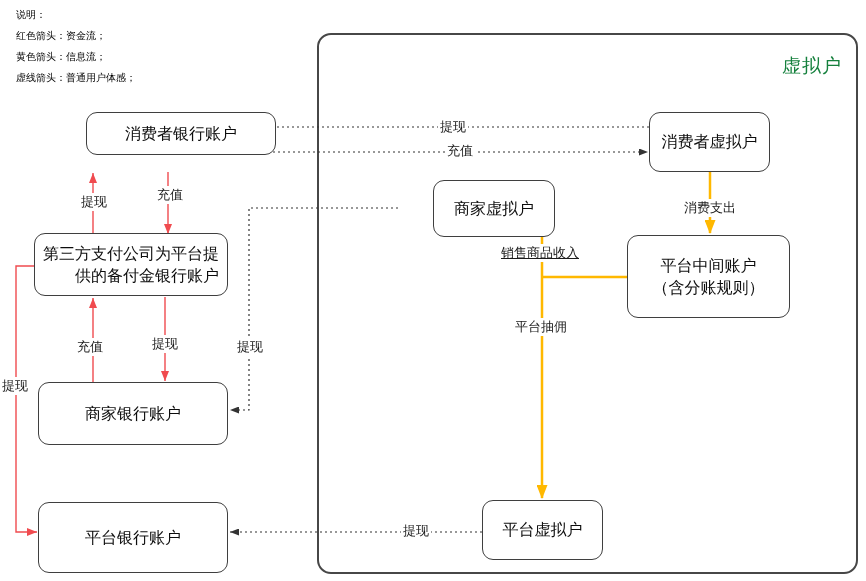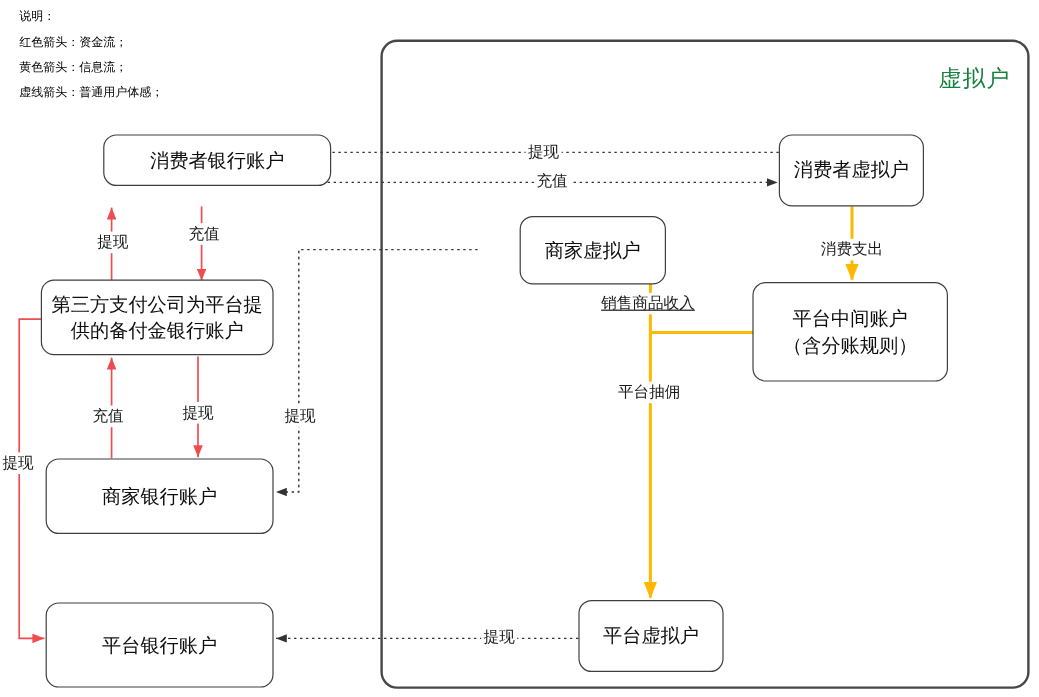--- a/index.html
+++ b/index.html
@@ -84,21 +84,21 @@
       <path d="M649 127 L230 127" marker-end="url(#arrow-dark)"></path>
       <path d="M228 152 L648 152" marker-end="url(#arrow-dark)"></path>
       <path d="M398 208 L249 208 L249 410 L230 410" marker-end="url(#arrow-dark)"></path>
       <path d="M482 532 L230 532" marker-end="url(#arrow-dark)"></path>
     </g>
   </svg>
 
   <div class="node" style="left:38px; top:112px; width:190px; height:43px;margin-left:48px;">消费者银行账户</div>
   <div class="node" style="left:649px; top:112px; width:121px; height:60px;">消费者虚拟户</div>
   <div class="node" style="left:398px; top:180px; width:122px; height:57px;margin-left:35px;">商家虚拟户</div>
-  <div class="node" style="left:34px; top:233px; width:194px; height:63px;">第三方支付公司为平台提
+  <div class="node" style="left:34px; top:233px; width:194px; height:63px;text-align:right;">第三方支付公司为平台提
 供的备付金银行账户</div>
   <div class="node" style="left:38px; top:382px; width:190px; height:63px;">商家银行账户</div>
   <div class="node" style="left:627px; top:235px; width:163px; height:83px;">平台中间账户
 （含分账规则）</div>
   <div class="node" style="left:38px; top:502px; width:190px; height:71px;">平台银行账户</div>
   <div class="node" style="left:482px; top:500px; width:121px; height:60px;">平台虚拟户</div>
 
   <span class="edge-label" style="left:453px; top:127px;">提现</span>
   <span class="edge-label" style="left:460px; top:151px;">充值</span>
   <span class="edge-label" style="left:94px; top:202px;">提现</span>

